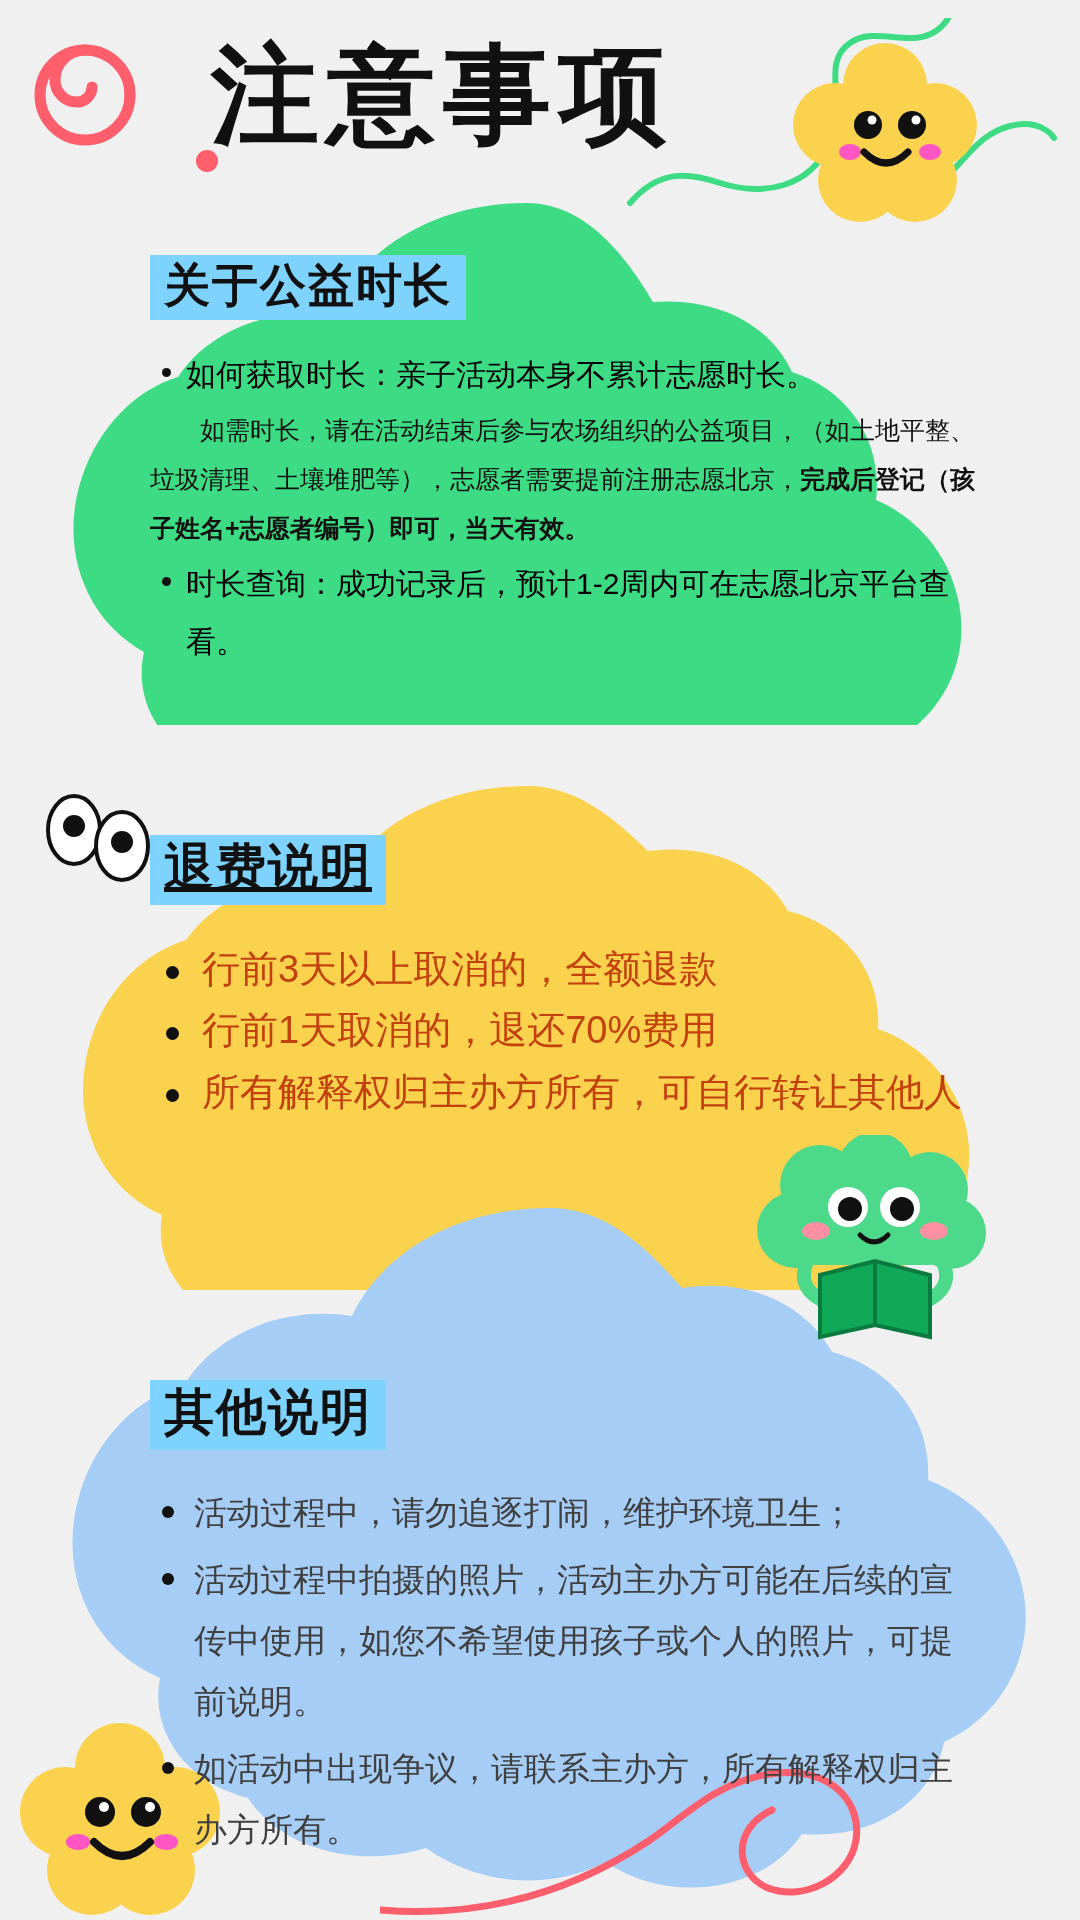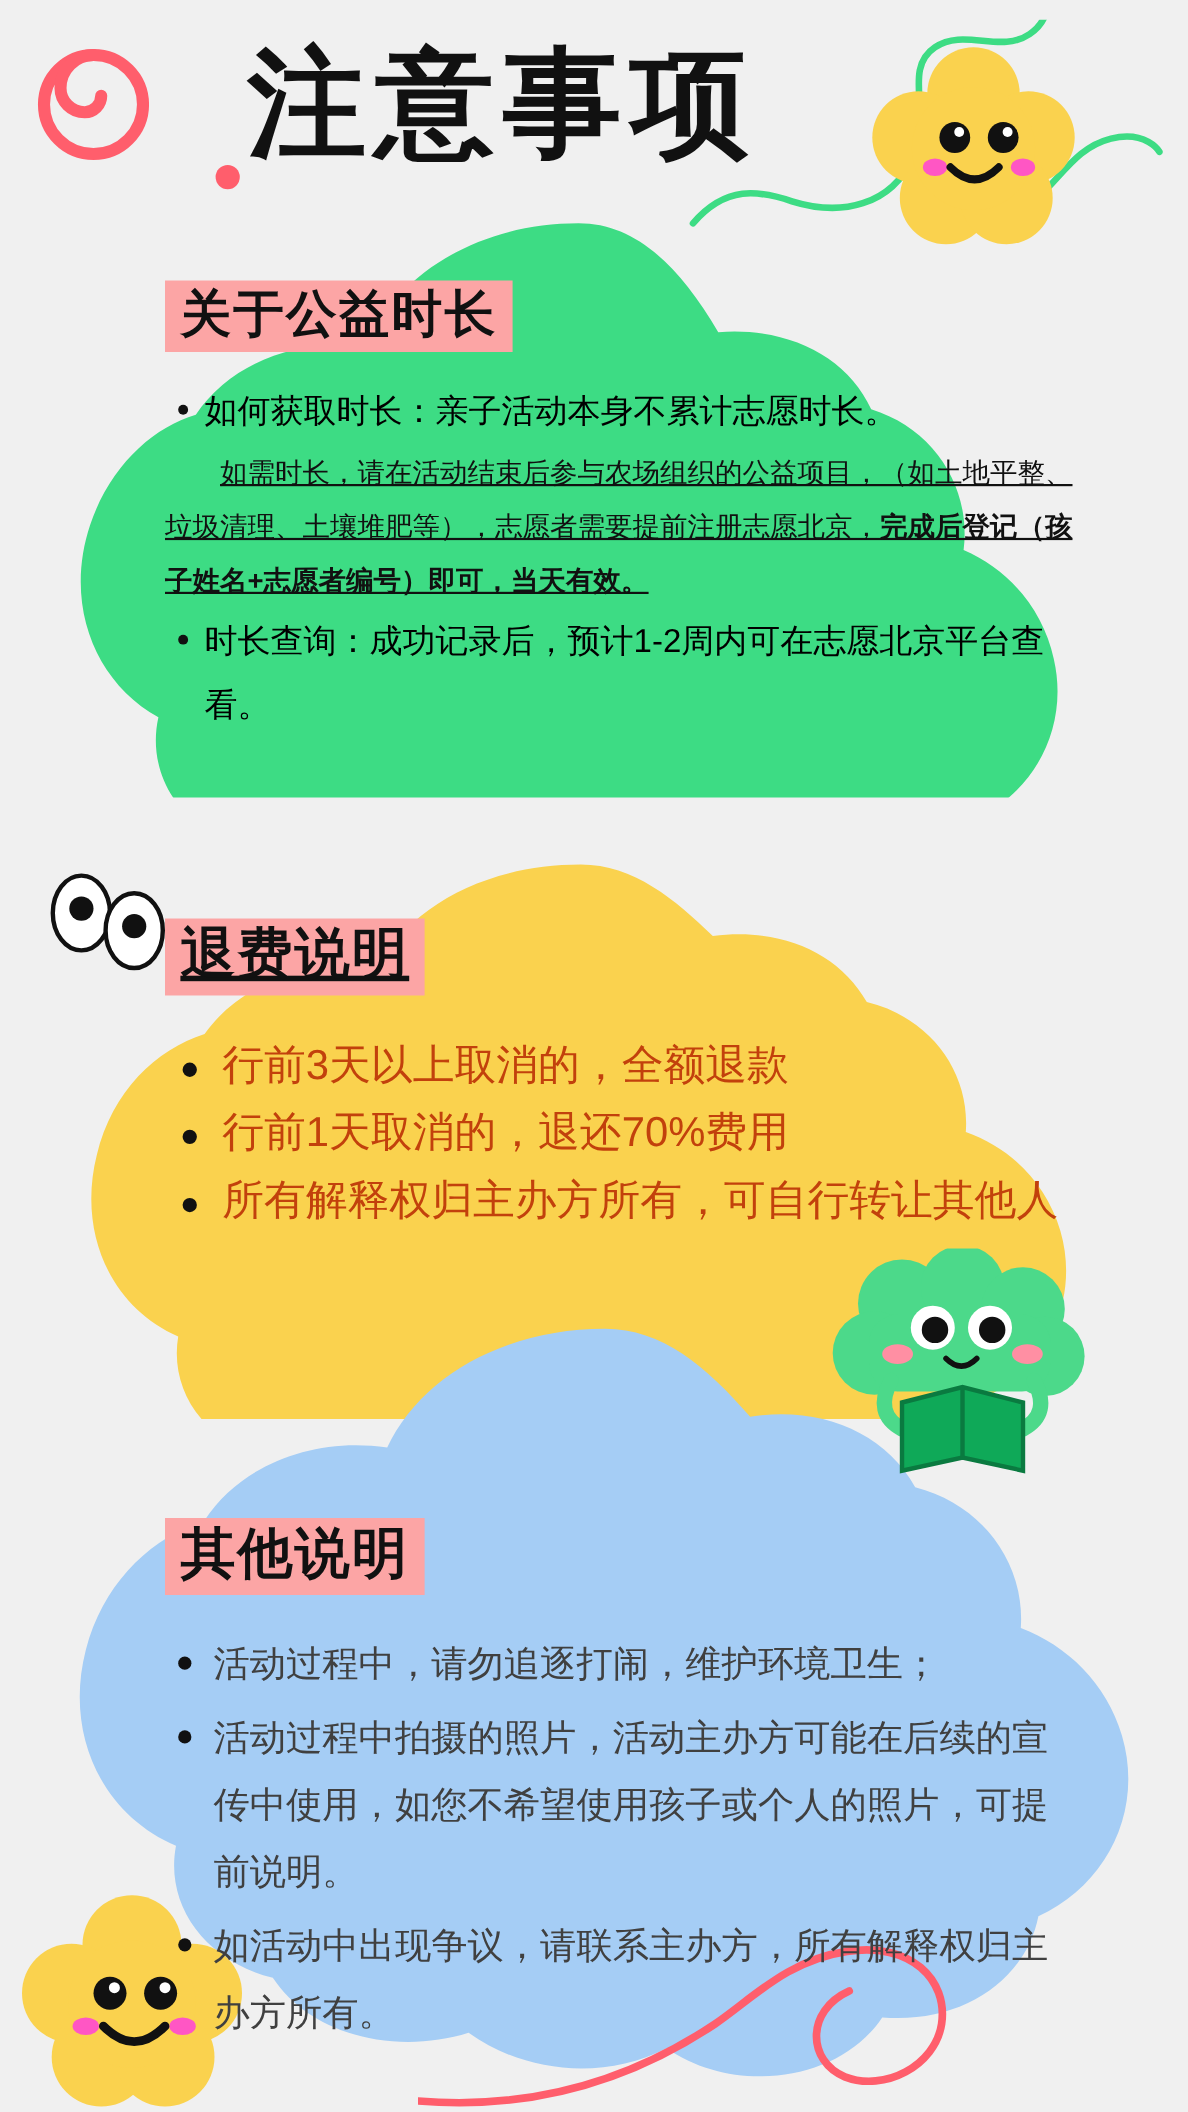--- a/index.html
+++ b/index.html
@@ -30,21 +30,21 @@
 
   
   .squiggle-top { left: 620px; top: 18px; width: 440px; height: 190px; }
 
   
   .squiggle-bottom { left: 380px; top: 1760px; width: 560px; height: 170px; }
 
   
   .header-title {
     position: absolute;
-    left: 225px;
+    left: 211px;
     top: 30px;
     font-size: 108px;
     font-weight: 900;
     letter-spacing: 8px;
     line-height: 1.2;
     color: #111;
     font-family: "DejaVu Sans", "Liberation Sans", sans-serif;
   }
 
   
@@ -62,21 +62,21 @@
 
   .blob-green { left: 40px; top: 195px; width: 1000px; height: 530px; }
   .blob-yellow { left: 30px; top: 780px; width: 1010px; height: 510px; }
   .blob-blue { left: 10px; top: 1200px; width: 1070px; height: 720px; }
 
   
   .section { position: absolute; }
 
   .sec-heading {
     display: inline-block;
-    background: #fca5a5;
+    background: #7dd3fc;
     font-weight: 900;
     color: #111;
     font-size: 46px;
     letter-spacing: 2px;
     padding: 4px 14px 8px 14px;
     line-height: 1.15;
     font-family: "DejaVu Sans", "Liberation Sans", sans-serif;
   }
 
   
@@ -97,21 +97,20 @@
     left: 12px; top: 22px;
     width: 9px; height: 9px;
     background: #111; border-radius: 50%;
   }
   .green-para {
     font-size: 25px;
     line-height: 1.95;
     text-indent: 50px;
     margin: 0 0 2px 0;
     color: #111;
-    text-decoration: underline;
   }
   .green-para b { font-weight: 800; }
 
   
   .sec-yellow { left: 150px; top: 835px; width: 830px; }
   .sec-yellow .sec-heading { font-size: 50px; text-decoration: underline; }
   .yellow-list { list-style: none; margin: 34px 0 0 0; padding: 0; }
   .yellow-list li {
     position: relative;
     padding-left: 52px;

